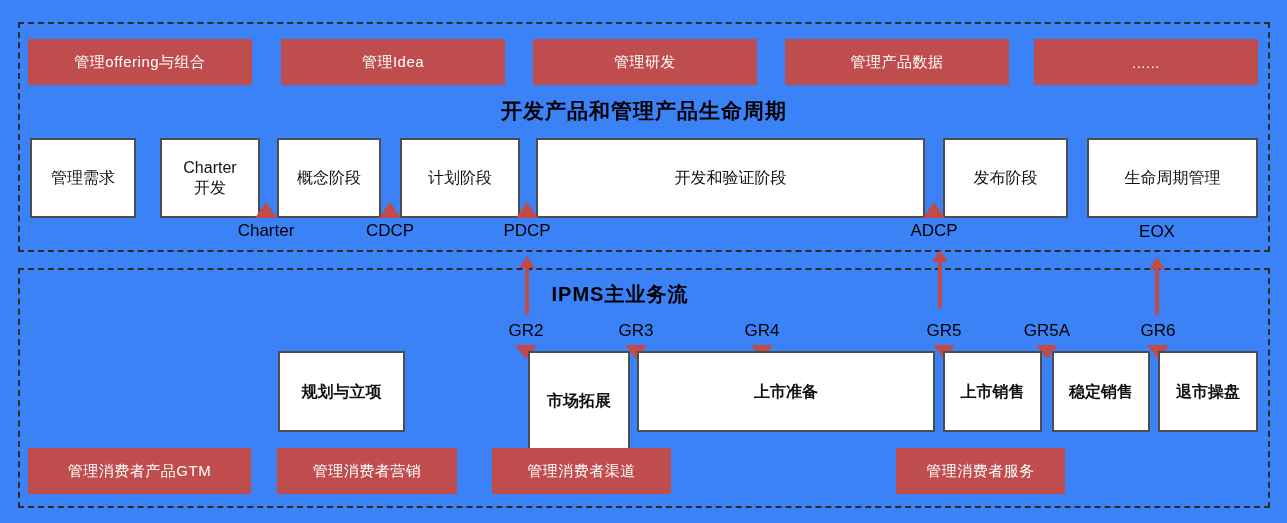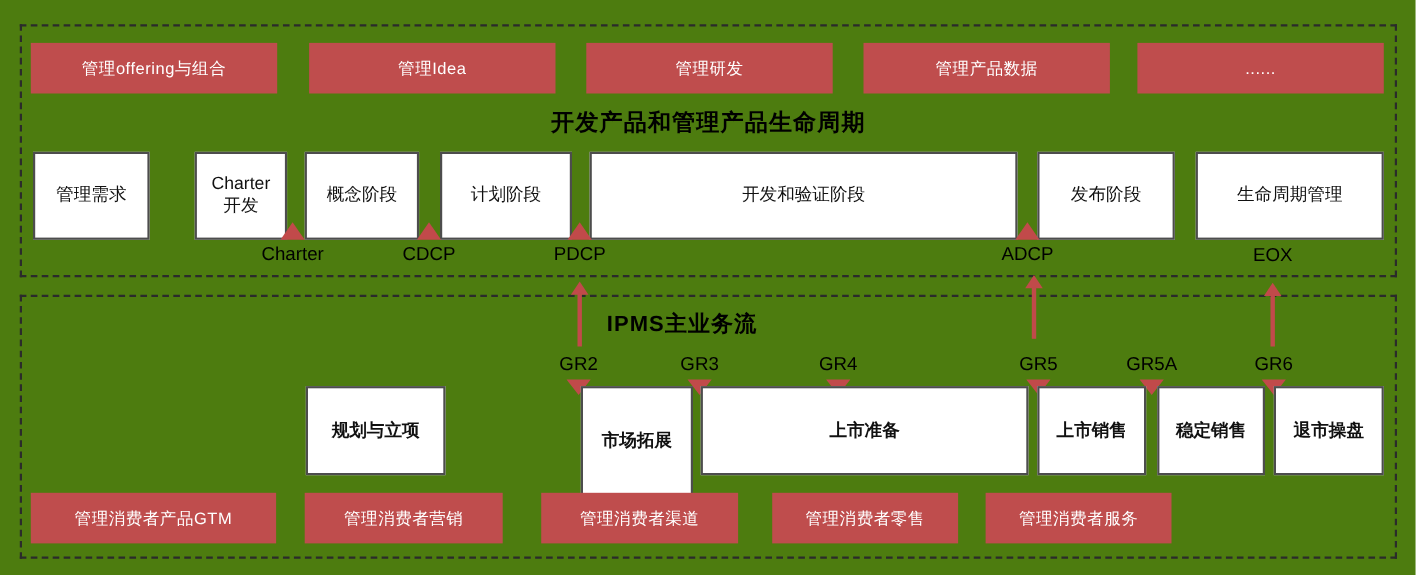--- a/index.html
+++ b/index.html
@@ -1,17 +1,17 @@
 <!DOCTYPE html>
 <html><head>
 <meta charset="utf-8">
 <style>
   html,body{margin:0;padding:0;background:#ffffff;}
   .canvas{
-    position:relative;width:1287px;height:523px;background:#4d7c0f;overflow:hidden;
+    position:relative;width:1287px;height:523px;background:#3b82f6;overflow:hidden;
     font-family:"Liberation Sans", sans-serif;color:#111;
   }
   .frame{position:absolute;border:2px dashed #2b2b2b;box-sizing:border-box;background:transparent;}
   .rbtn{
     position:absolute;height:46px;background:#BF4D4D;color:#ffffff;
     display:flex;align-items:center;justify-content:center;
     font-size:15px;letter-spacing:.5px;box-sizing:border-box;
   }
   .sec-title{
     position:absolute;text-align:center;font-weight:bold;font-size:21px;color:#000;
@@ -55,21 +55,21 @@
 
   <div class="rbtn" style="left:28px;top:39px;width:224px;">管理offering与组合</div>
   <div class="rbtn" style="left:281px;top:39px;width:224px;">管理Idea</div>
   <div class="rbtn" style="left:533px;top:39px;width:224px;">管理研发</div>
   <div class="rbtn" style="left:785px;top:39px;width:224px;">管理产品数据</div>
   <div class="rbtn" style="left:1034px;top:39px;width:224px;">......</div>
 
   <div class="sec-title" style="left:18px;top:97px;width:1252px;">开发产品和管理产品生命周期</div>
 
   <div class="sbox" style="left:30px;top:138px;width:106px;">管理需求</div>
-  <div class="sbox wrap2" style="left:160px;top:138px;width:84px;margin-left:17px;">Charter开发</div>
+  <div class="sbox wrap2" style="left:160px;top:138px;width:100px;">Charter开发</div>
   <div class="sbox" style="left:277px;top:138px;width:104px;">概念阶段</div>
   <div class="sbox" style="left:400px;top:138px;width:120px;">计划阶段</div>
   <div class="sbox" style="left:536px;top:138px;width:389px;">开发和验证阶段</div>
   <div class="sbox" style="left:943px;top:138px;width:125px;">发布阶段</div>
   <div class="sbox" style="left:1087px;top:138px;width:171px;">生命周期管理</div>
 
   <div class="gate" style="left:221px;top:202px;">
     <div class="tri-up"></div>
     <div class="gate-label">Charter</div>
   </div>
@@ -132,16 +132,15 @@
   <div class="sbox bold" style="left:278px;top:351px;width:127px;height:81px;">规划与立项</div>
   <div class="sbox bold" style="left:528px;top:351px;width:102px;height:100px;">市场拓展</div>
   <div class="sbox bold" style="left:637px;top:351px;width:298px;height:81px;">上市准备</div>
   <div class="sbox bold" style="left:943px;top:351px;width:99px;height:81px;">上市销售</div>
   <div class="sbox bold" style="left:1052px;top:351px;width:98px;height:81px;">稳定销售</div>
   <div class="sbox bold" style="left:1158px;top:351px;width:100px;height:81px;">退市操盘</div>
 
   <div class="rbtn" style="left:28px;top:448px;width:223px;">管理消费者产品GTM</div>
   <div class="rbtn" style="left:277px;top:448px;width:180px;">管理消费者营销</div>
   <div class="rbtn" style="left:492px;top:448px;width:179px;">管理消费者渠道</div>
-  <div class="rbtn" style="left:702px;top:448px;width:169px;">管理消费者零售</div>
   <div class="rbtn" style="left:896px;top:448px;width:169px;">管理消费者服务</div>
 
 </div>
 
 </body></html>

